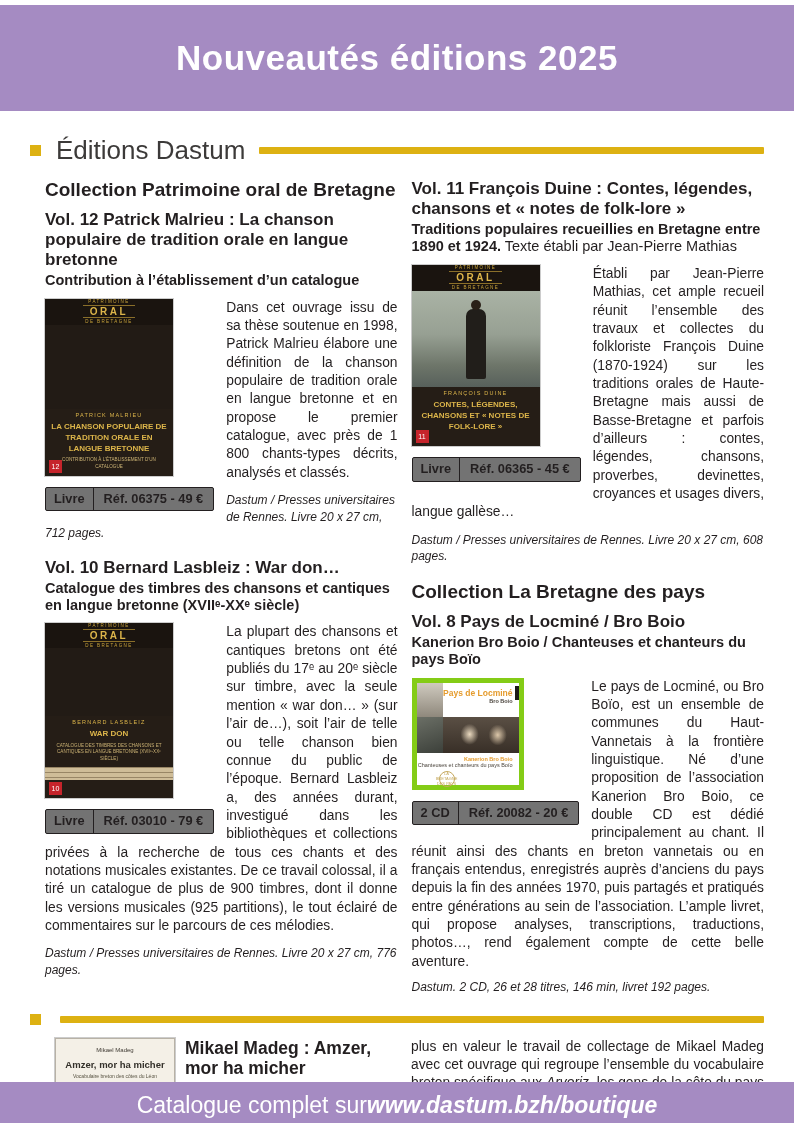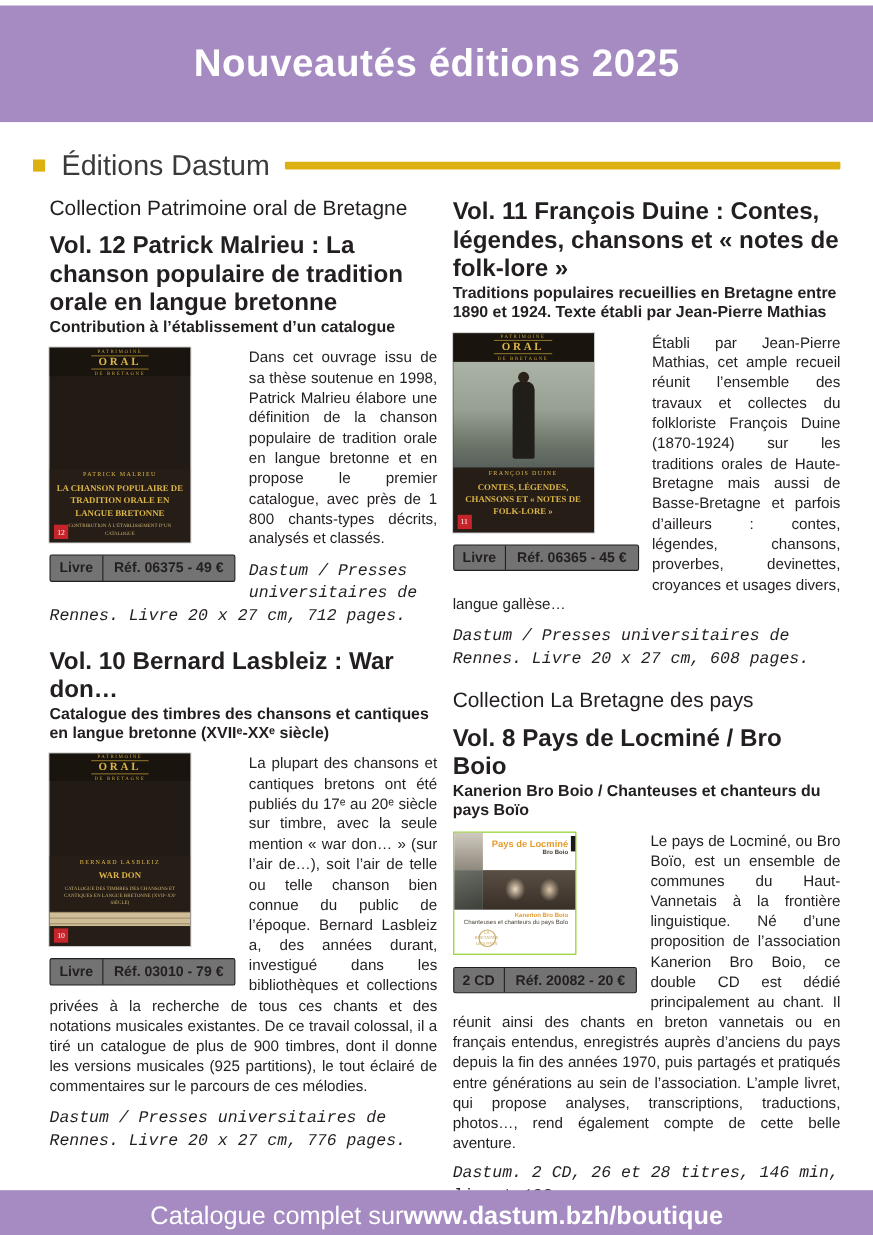--- a/index.html
+++ b/index.html
@@ -20,41 +20,41 @@
   
   .content { padding:24px 30px 0 45px; }
 
   .sec-head { display:flex; align-items:center; margin-left:-15px; margin-bottom:13px; }
   .sec-square { width:11px; height:11px; background:#ddb112; margin-right:5px; }
   .sec-title { font-size:26px; font-weight:400; color:#3c3a39; margin-left:10px; white-space:nowrap; }
   .sec-rule { flex:1; height:7px; background:#ddb112; margin-left:14px; border-radius:1px; }
 
   .cols { display:grid; grid-template-columns:1fr 1fr; column-gap:14px; }
 
-  .coll-head { font-size:19px; font-weight:normal; margin-bottom:9px; }
-  .vol-title { font-size:22px; font-weight:bold; line-height:1.18; margin-bottom:2px; }
+  .coll-head { font-size:19px; font-weight:bold; margin-bottom:9px; }
+  .vol-title { font-size:17px; font-weight:bold; line-height:1.18; margin-bottom:2px; }
   .vol-sub   { font-size:14.5px; font-weight:bold; line-height:1.2; margin-bottom:9px; }
-  .vol-sub .lighter { font-weight:700;text-align:right; }
+  .vol-sub .lighter { font-weight:400;text-align:right; }
   .vol-block { overflow:visible; margin-bottom:16px; }
   .vol-block::after { content:""; display:block; clear:both; }
 
   .floatbox { float:left; margin-right:12px; margin-bottom:4px; }
   .body-text { font-size:13.8px; line-height:1.33; text-align:justify; }
-  .imprint { font-size:15px; font-style:italic; line-height:1.38; margin-top:10px;font-family:Liberation Mono, monospace; }
+  .imprint { font-size:12px; font-style:italic; line-height:1.38; margin-top:10px; }
 
   .badge {
     display:inline-flex; margin-top:11px; border:1.6px solid #231f20; background:#737373;
     font-size:12.8px; font-weight:bold; line-height:1; border-radius:2px;
   }
   .badge-type { padding:5px 8px; border-right:1.6px solid #231f20; }
   .badge-ref  { padding:5px 10px; }
 
   
   .cover { position:relative; box-shadow:0 0 0 1px rgba(0,0,0,.2); display:flex; flex-direction:column; overflow:hidden; }
-  .cover-po { width:128px; background:#221b15;font-family:Liberation Serif, serif; }
+  .cover-po { width:128px; background:#221b15; }
   .po-top { height:26px; background:#1a140f; display:flex; flex-direction:column; align-items:center; justify-content:center; gap:1px; }
   .po-series-top, .po-series-bottom { font-size:4.5px; letter-spacing:1.4px; color:#c8a33b; }
   .po-series-main { font-size:10px; font-weight:bold; letter-spacing:2.5px; color:#dcb54a;
     border-top:1px solid #8a6f2a; border-bottom:1px solid #8a6f2a; padding:0 7px; }
   .po-author { font-size:5.5px; letter-spacing:1.2px; color:#dcb54a; text-align:center; padding:3px 2px 1px; background:#251d16; }
   .po-title { font-size:8px; font-weight:bold; color:#dcb54a; text-align:center; line-height:1.4; padding:2px 5px; background:#251d16; }
   .po-subtitle { font-size:4.6px; color:#cbb274; text-align:center; line-height:1.5; padding:1px 10px 4px; background:#251d16; }
   .po-bottom { flex:1; background:#251d16; position:relative; }
   .po-num { position:absolute; left:4px; bottom:3px; width:13px; height:13px; background:#c6242b;
     color:#fff; font-size:7px; display:flex; align-items:center; justify-content:center; }
@@ -82,21 +82,21 @@
   .photo-duine { height:96px; position:relative;
     background:linear-gradient(to bottom,#aab3a5 0%,#97a093 45%,#6d7569 78%,#57605b 100%); }
   .duine-figure { position:absolute; left:50%; top:18px; transform:translateX(-50%);
     width:20px; height:70px; background:#211e1a; border-radius:7px 7px 2px 2px; }
   .duine-figure::before { content:""; position:absolute; top:-9px; left:50%; transform:translateX(-50%);
     width:10px; height:10px; border-radius:50%; background:#2a2118; }
   .photo-wardon-foot { height:16px;
     background:repeating-linear-gradient(to bottom, rgba(70,52,26,.4) 0 1px, transparent 1px 5px), #cfbd98; }
 
   
-  .cover-cd { width:112px; height:112px; background:#fff; border:1px solid #84cc16; font-family:"Liberation Sans",sans-serif; }
+  .cover-cd { width:112px; height:112px; background:#fff; border:5px solid #84cc16; font-family:"Liberation Sans",sans-serif; }
   .cd-top { display:flex; height:34px; }
   .cd-photo-sm { width:26px; background:linear-gradient(#cfcabf,#8f887c); }
   .cd-titlebox { flex:1; text-align:right; padding:5px 6px 0 0; position:relative; }
   .cd-title { color:#e59c2e; font-size:8.5px; font-weight:bold; }
   .cd-subtitle { color:#4a443c; font-size:5.5px; font-weight:bold; }
   .cd-tab { position:absolute; right:0; top:3px; width:4px; height:14px; background:#1c1a17; }
   .cd-strip { display:flex; height:36px; }
   .cd-rocks { width:26px; background:linear-gradient(160deg,#6b6f66,#3c403a); }
   .cd-sing { flex:1;
     background:
@@ -117,21 +117,21 @@
   .madeg-photo { width:104px; height:92px; margin-top:7px; position:relative;
     background:linear-gradient(#d8cdb7 0%,#c2b49a 55%,#a4937a 75%,#8f7f68 100%); }
 
   
   .madeg-grid { display:grid; grid-template-columns:130px 216px 1fr; column-gap:10px; }
   .madeg-coverwrap { padding-left:10px; }
 
   
   .footer { position:absolute; left:0; right:0; bottom:0; height:46px; background:#a58bc2;
     color:#fff; display:flex; align-items:center; justify-content:center; font-size:23px; gap:0; }
-  .footer b { font-weight:bold; }
+  .footer b { font-weight:bold;font-style:italic; }
 </style>
 </head>
 <body>
 
 <div class="page">
 
   <div class="banner">
     <h1>Nouveautés éditions 2025</h1>
   </div>
 

